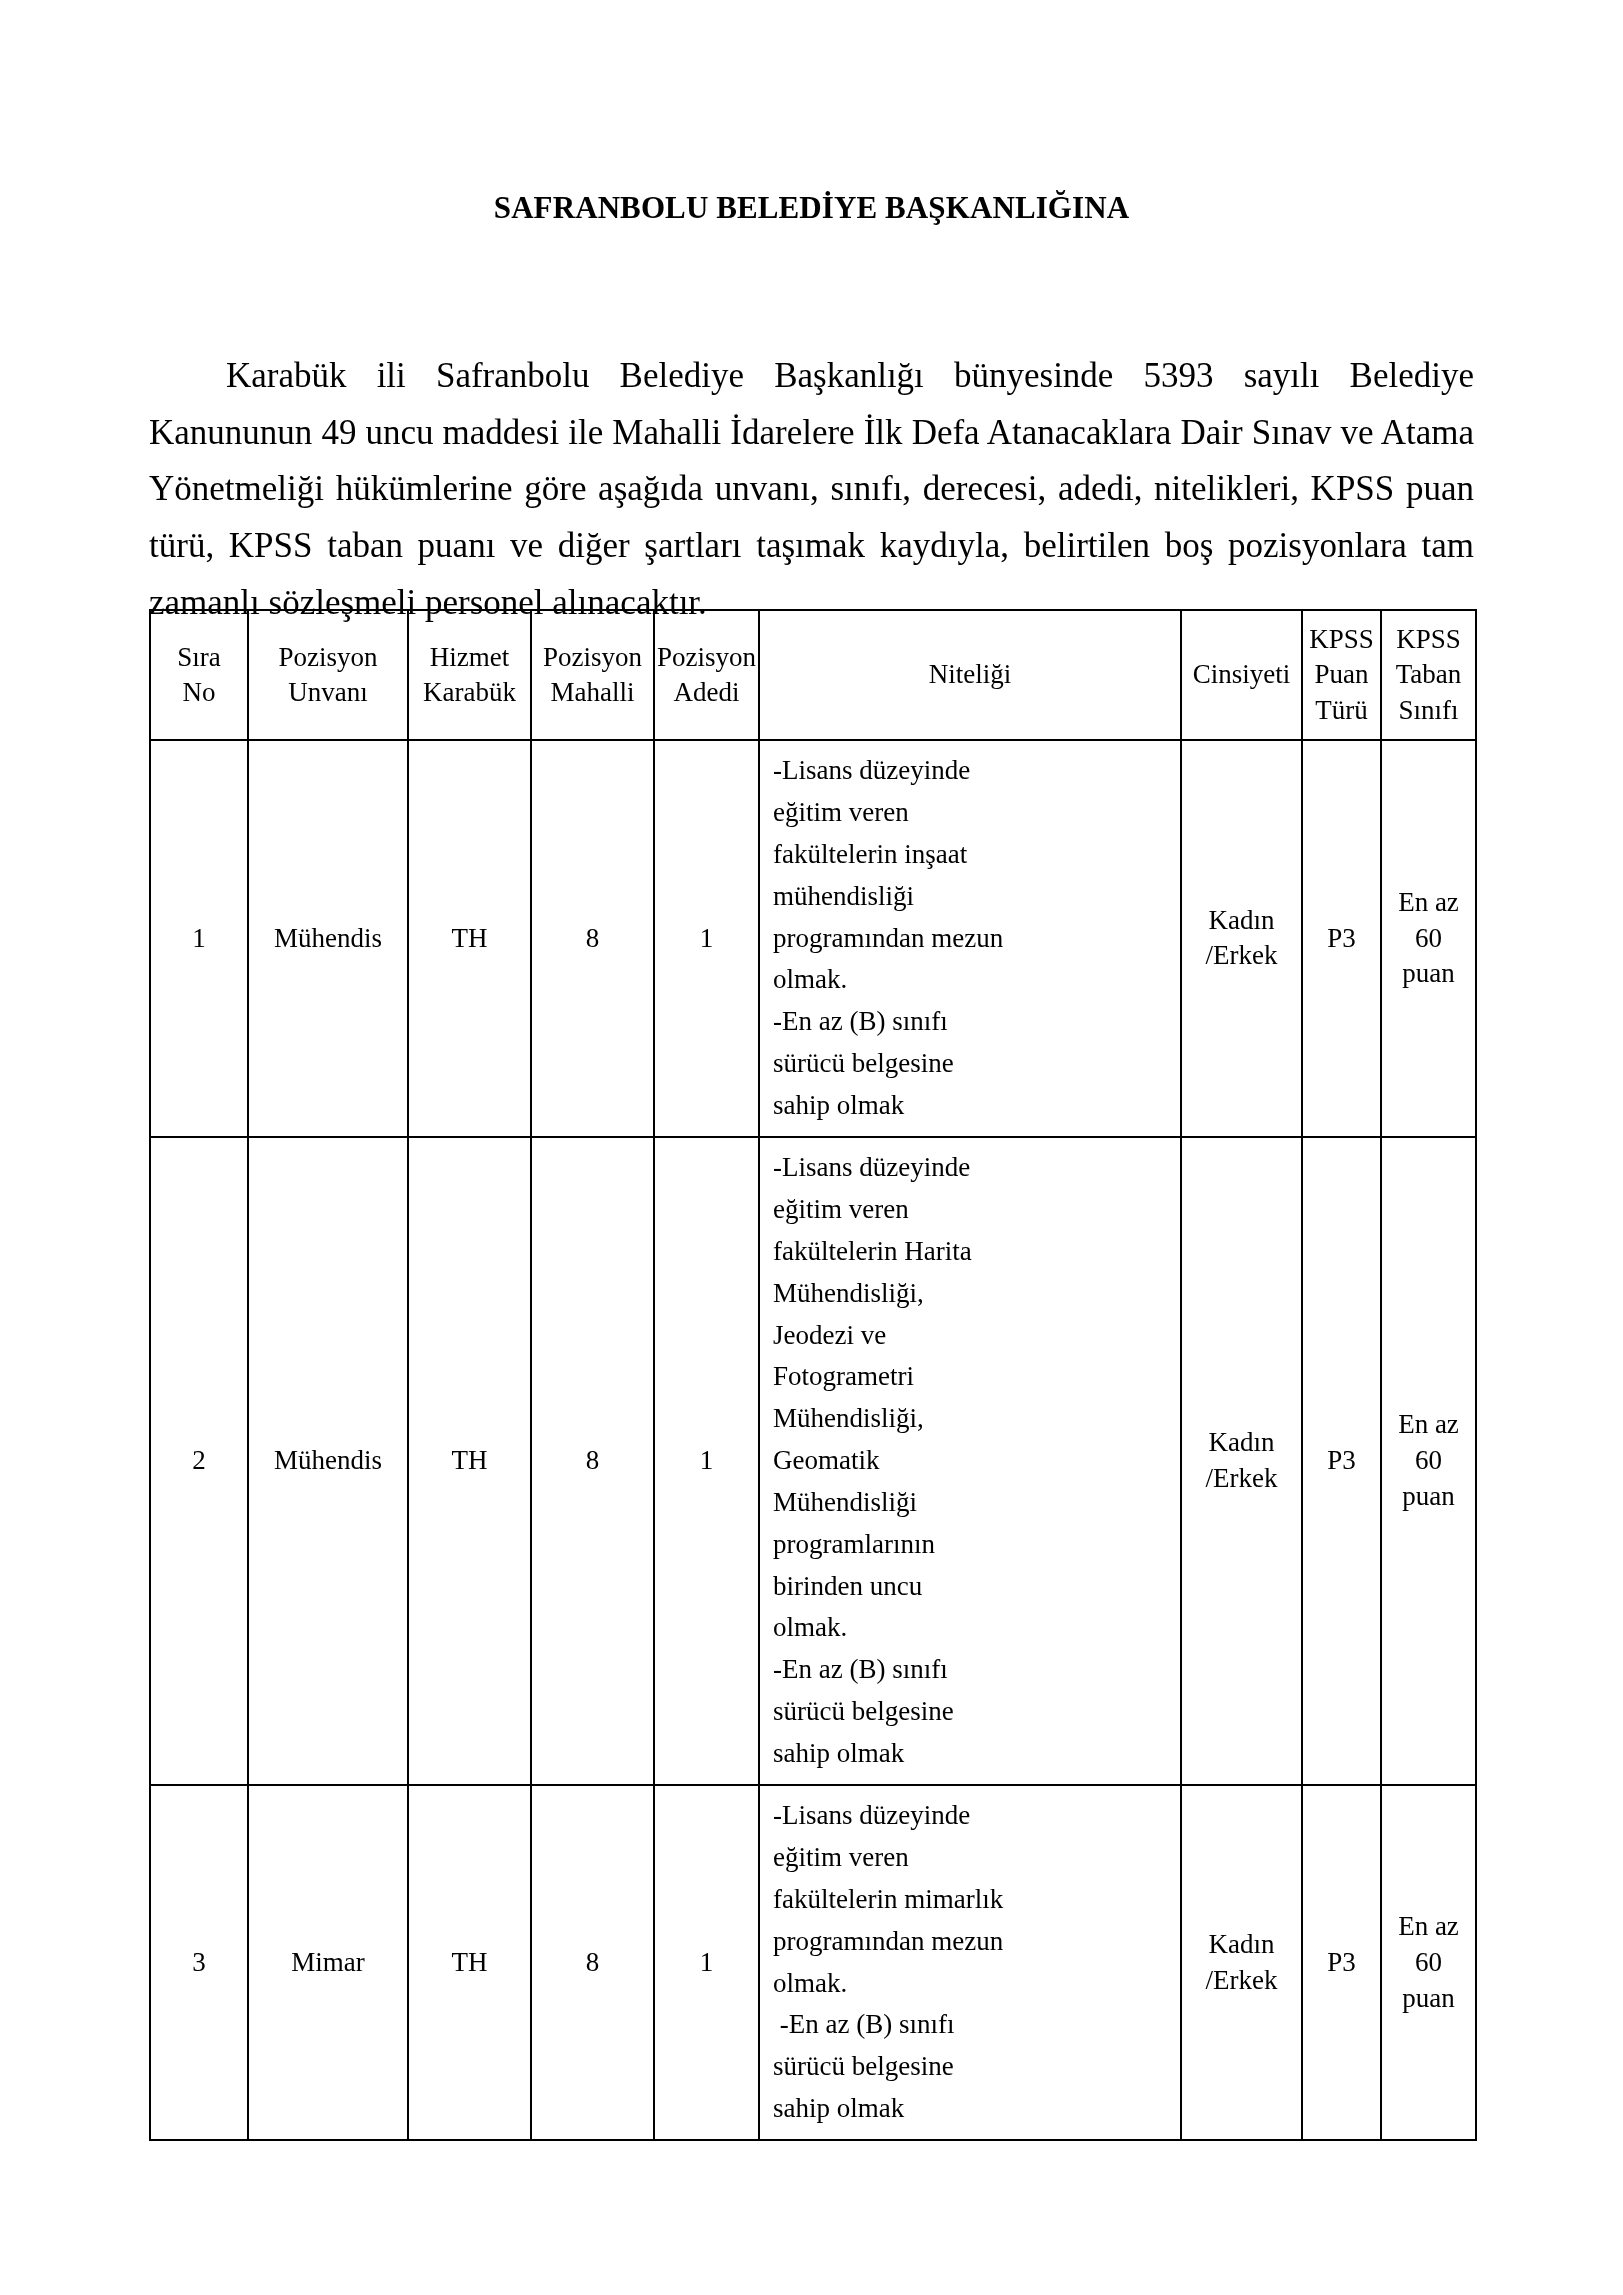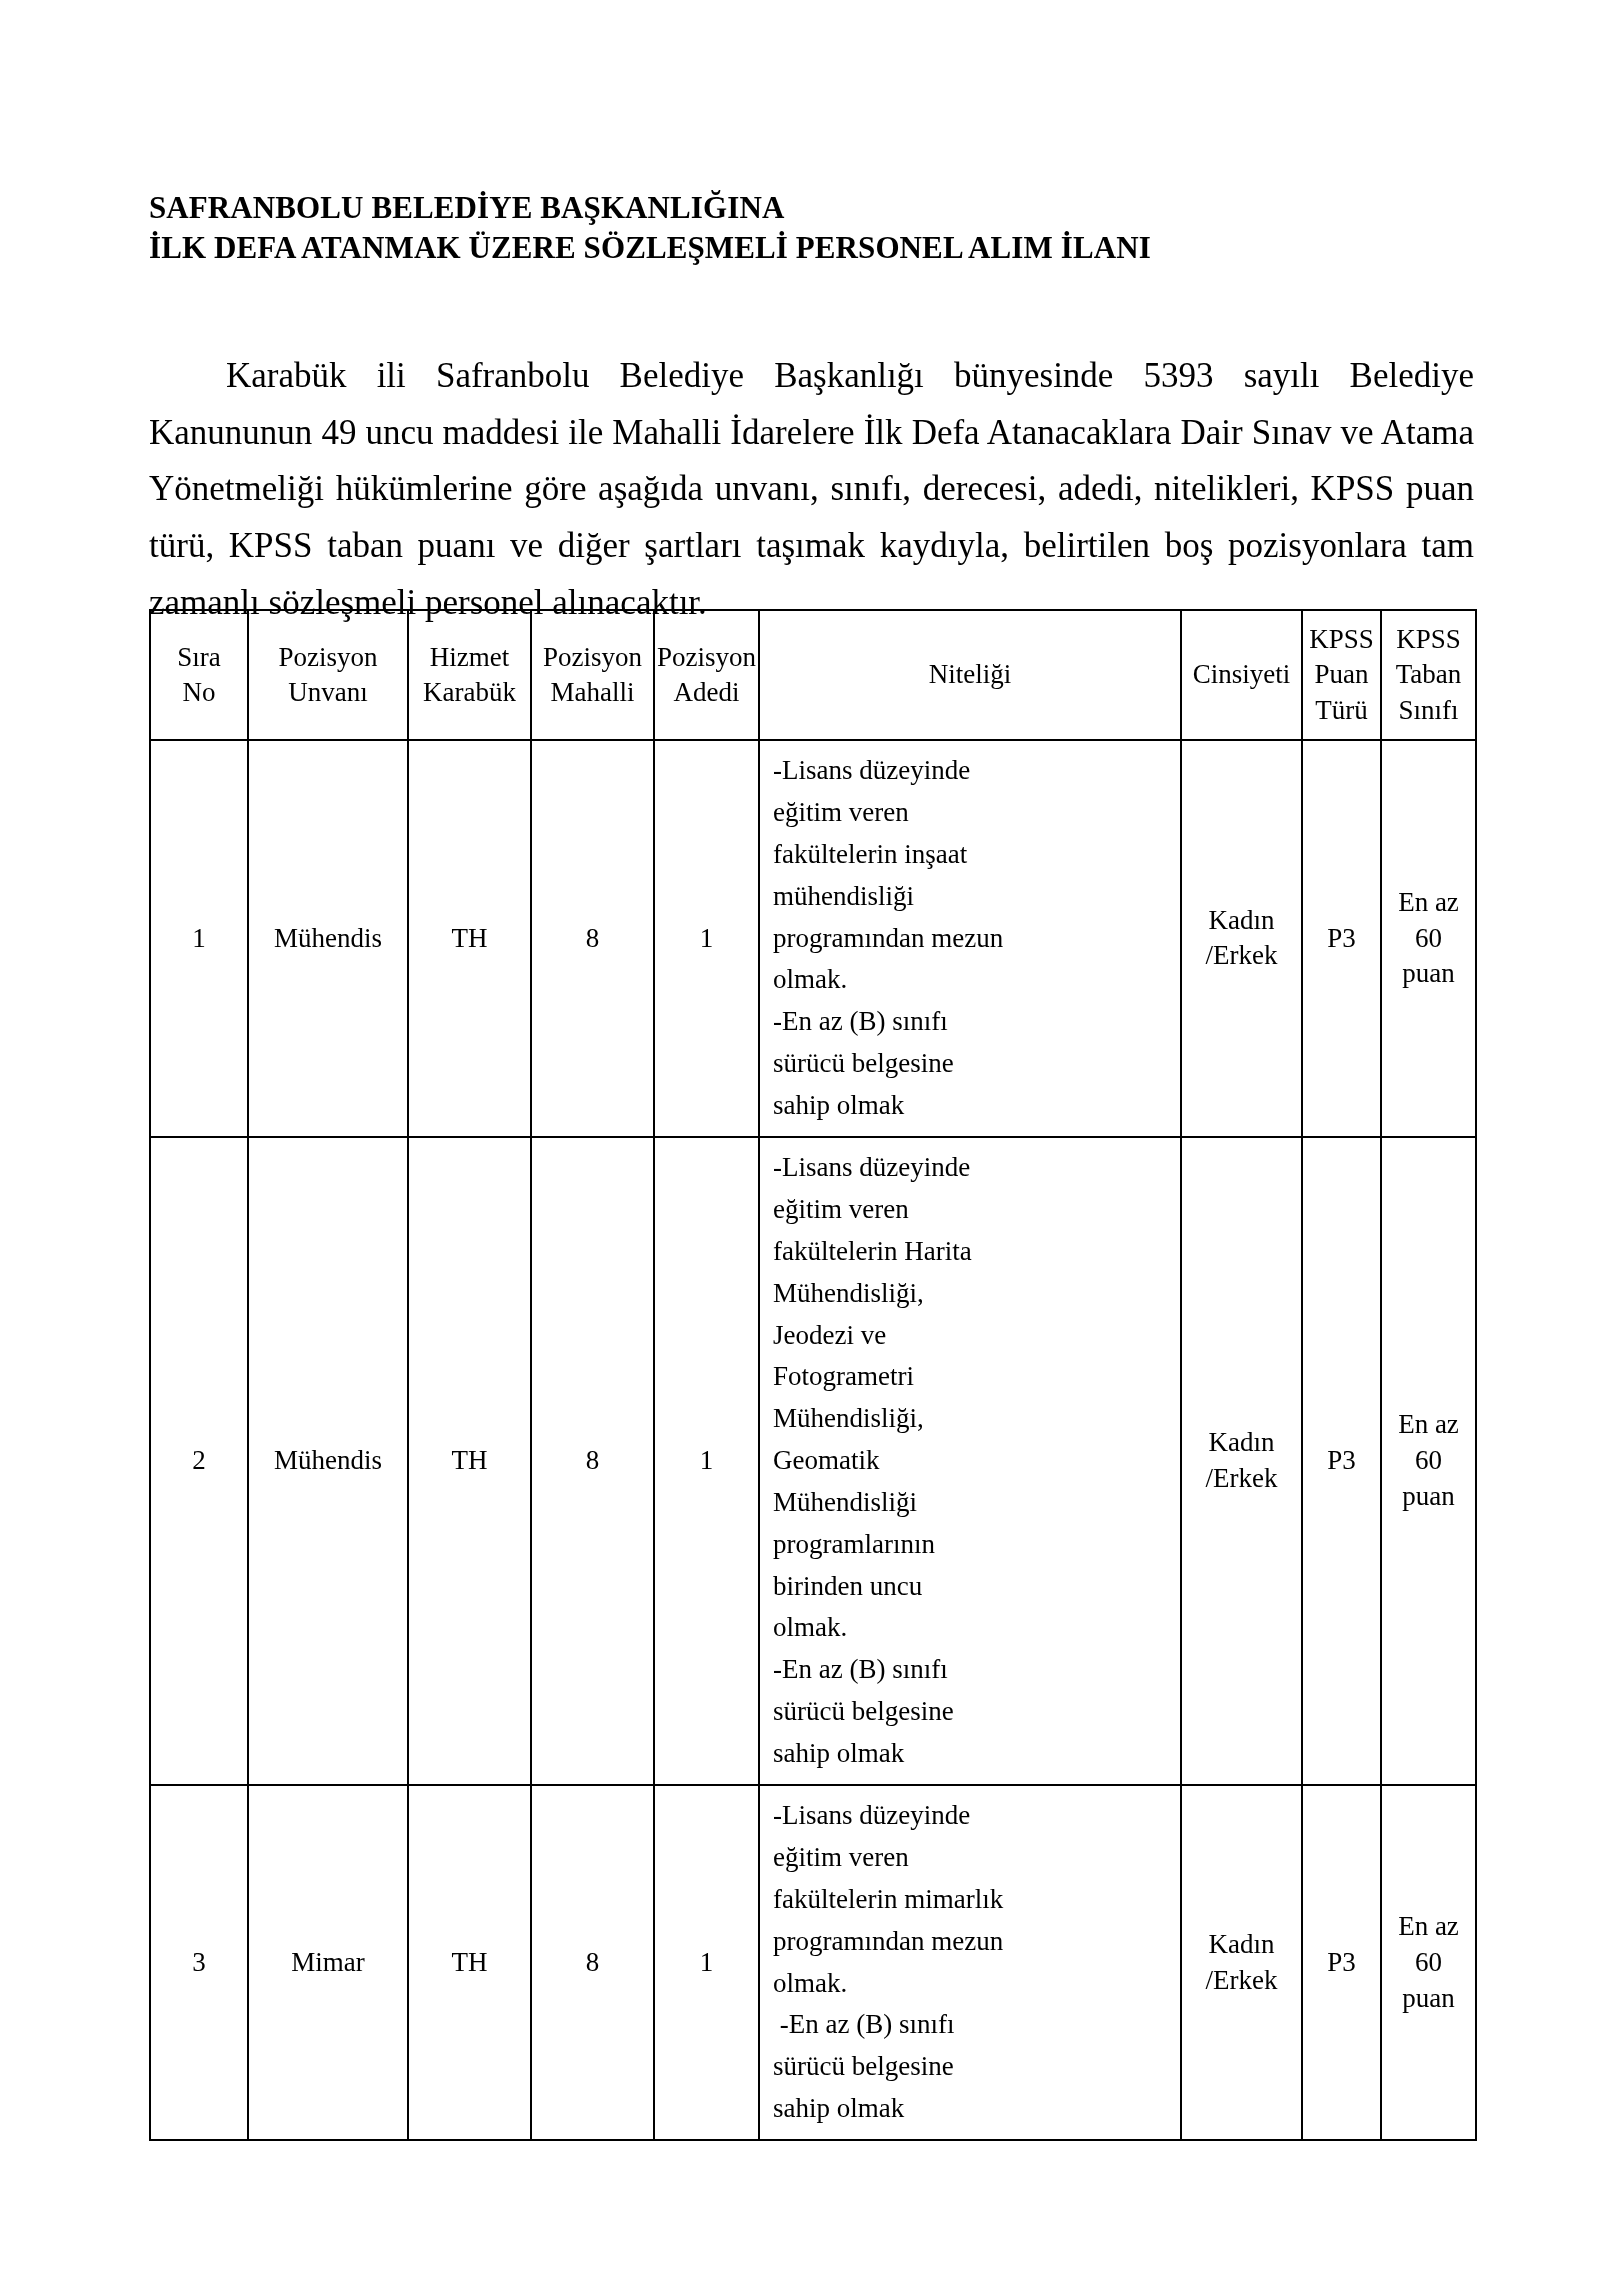--- a/index.html
+++ b/index.html
@@ -24,21 +24,21 @@
     box-sizing: border-box;
     padding: 0;
   }
 
   
   .title-block {
     position: absolute;
     left: 149px;
     top: 188px;
     width: 1325px;
-    text-align: left;
+    text-align: center;
   }
   .title-line {
     font-size: 31px;
     font-weight: bold;
     line-height: 1.30;
     letter-spacing: 0.1px;
     white-space: nowrap;
   }
 
   
@@ -125,21 +125,20 @@
   tbody tr.row-2 td { height: 556px; }
   tbody tr.row-3 td { height: 350px; }
 </style>
 </head>
 <body>
 
 <div class="page">
 
   <div class="title-block">
     <div class="title-line">SAFRANBOLU BELEDİYE BAŞKANLIĞINA</div>
-    <div class="title-line">İLK DEFA ATANMAK ÜZERE SÖZLEŞMELİ PERSONEL ALIM İLANI</div>
   </div>
 
   <p class="intro">Karabük ili Safranbolu Belediye Başkanlığı bünyesinde 5393 sayılı Belediye Kanununun 49 uncu maddesi ile Mahalli İdarelere İlk Defa Atanacaklara Dair Sınav ve Atama Yönetmeliği hükümlerine göre aşağıda unvanı, sınıfı, derecesi, adedi, nitelikleri, KPSS puan türü, KPSS taban puanı ve diğer şartları taşımak kaydıyla, belirtilen boş pozisyonlara tam zamanlı sözleşmeli personel alınacaktır.</p>
 
   <div class="table-wrap">
     <table class="job-table">
       <colgroup>
         <col class="c-sira">
           <col class="c-unvan">
           <col class="c-sinif">

